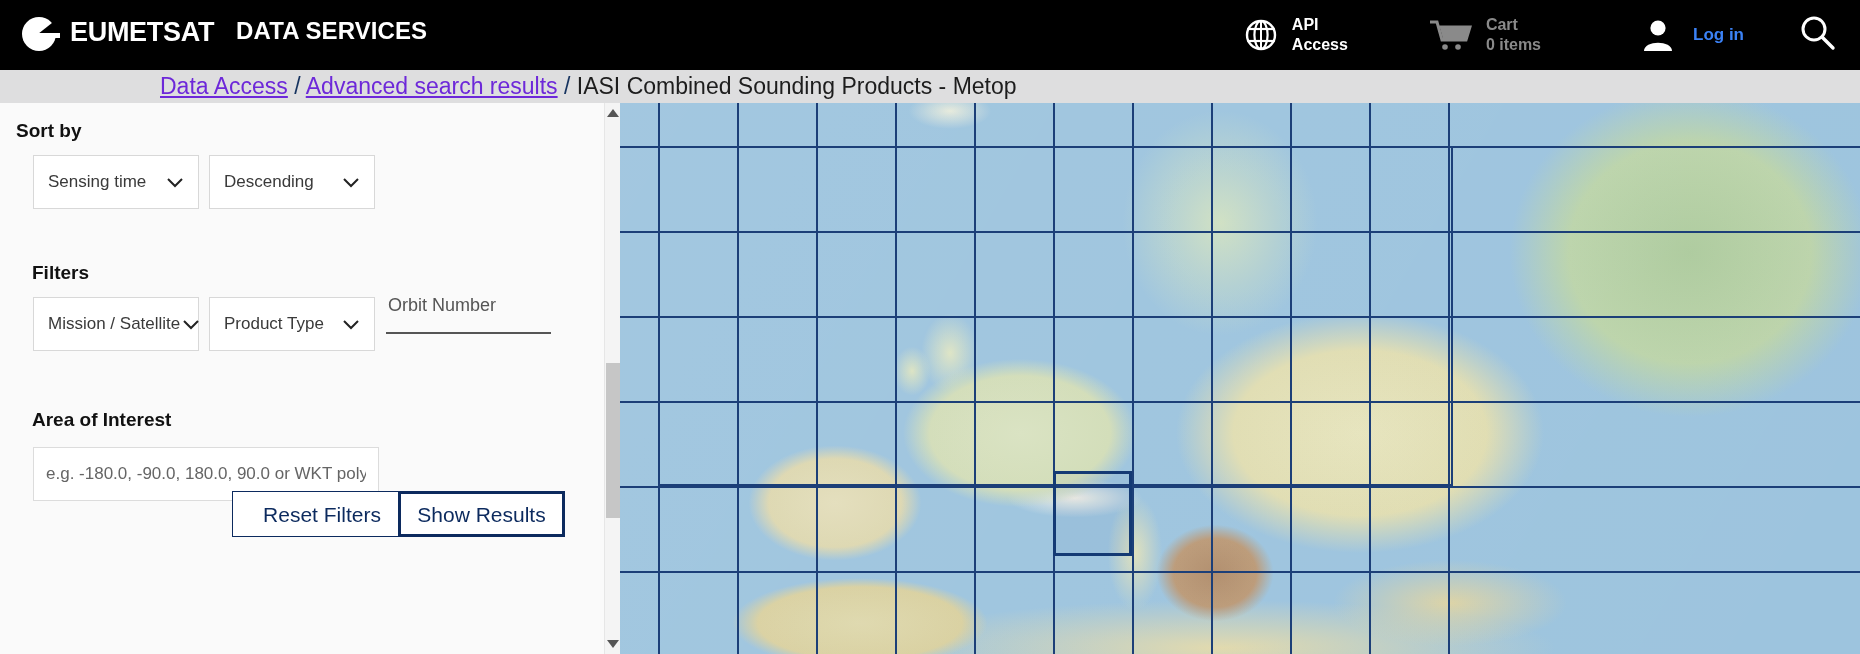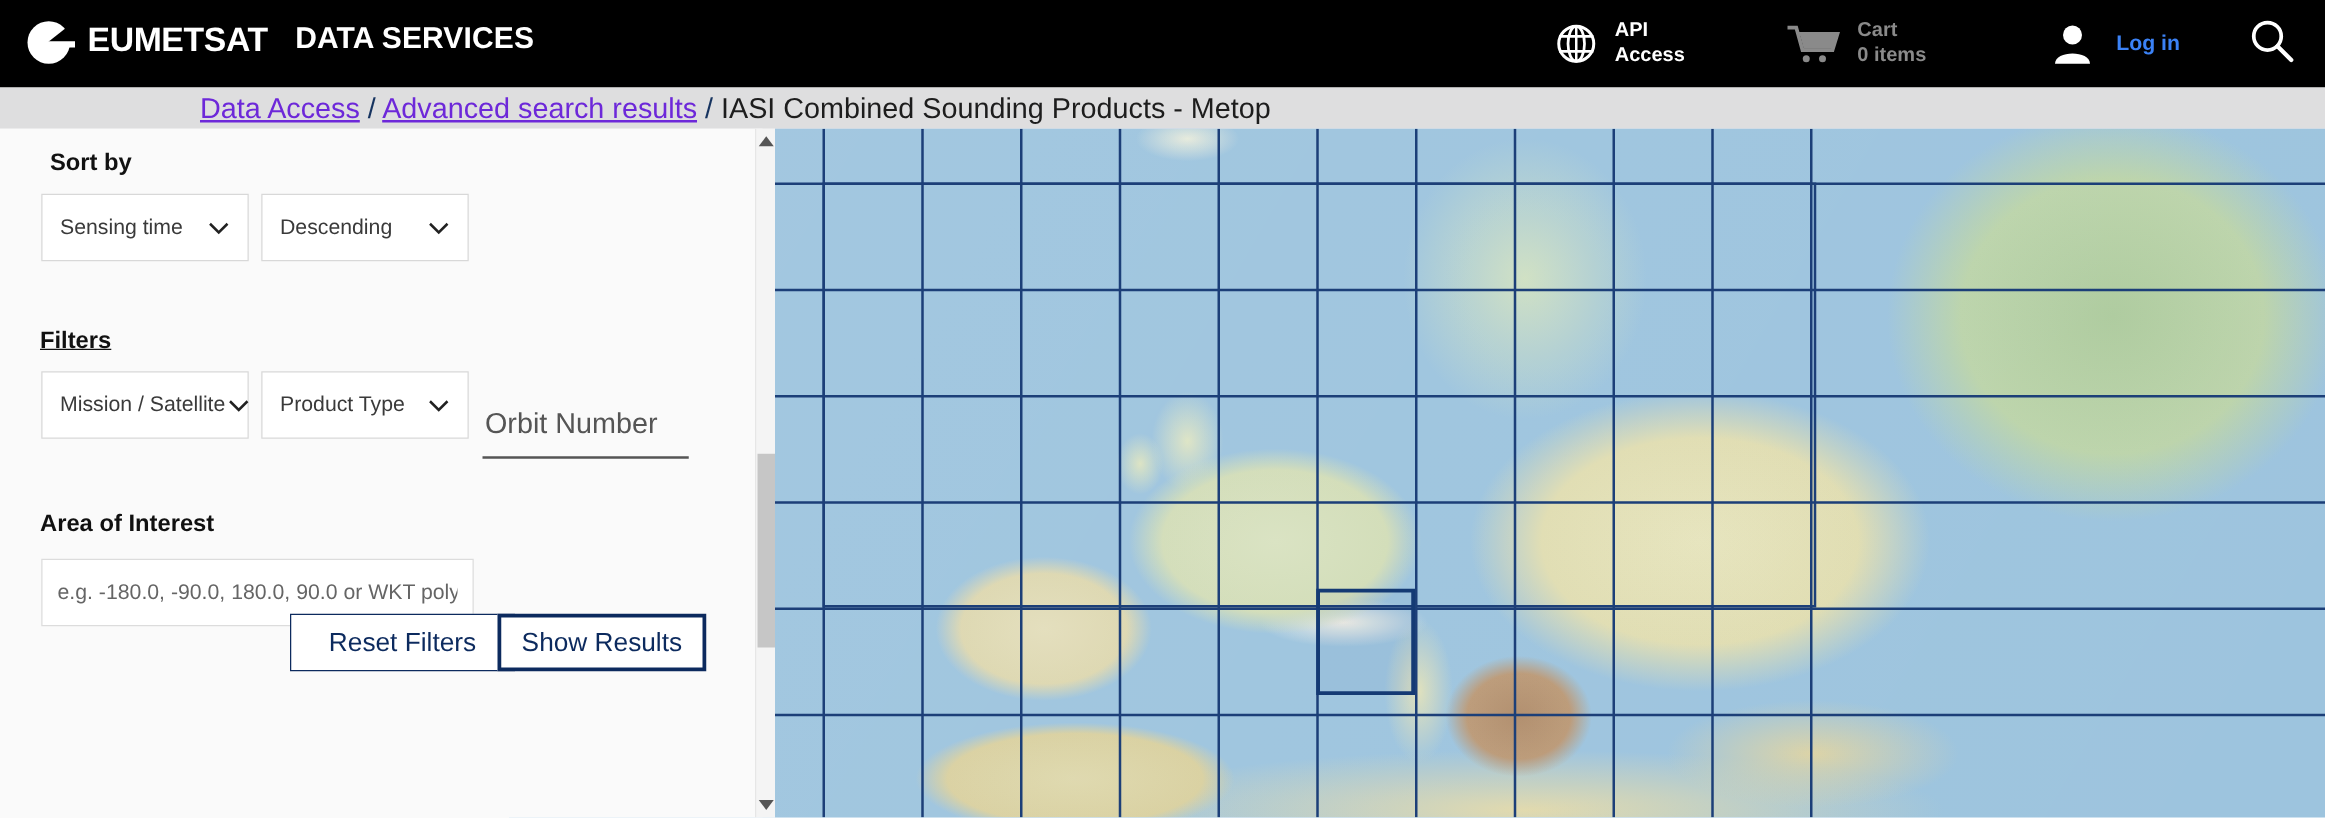--- a/index.html
+++ b/index.html
@@ -71,40 +71,40 @@
   .crumbs a { color: #6d28d9; text-decoration: underline; }
   .crumbs .sep { color: #16335f; }
   .crumbs .cur { color: #1d1d1d; }
 
   
   .leftpanel {
     position: absolute; left: 0; top: 103px; width: 610px; height: 551px;
     background: #fafafa; overflow: hidden;
   }
   .sect-title { font-size: 19px; font-weight: 700; color: #111111; }
-  #sortby-title { position: absolute; left: 40px; top: 17px; }
-  #filters-title { position: absolute; left: 32px; top: 159px; text-decoration: underline; }
+  #sortby-title { position: absolute; left: 16px; top: 17px; }
+  #filters-title { position: absolute; left: 32px; top: 159px; }
   #aoi-title { position: absolute; left: 32px; top: 306px; }
 
   .sel {
     position: absolute; height: 54px; background: #ffffff;
     border: 1px solid #d8d8d8; display: flex; align-items: center;
     padding: 0 12px 0 14px; cursor: pointer;
   }
   .sel .txt { font-size: 17px; color: #3a3a3a; white-space: nowrap; }
   .sel .chev { margin-left: auto; width: 22px; height: 22px; flex: none; }
   #sel-sensing { left: 33px; top: 52px; width: 166px; }
   #sel-order   { left: 209px; top: 52px; width: 166px; }
   #sel-mission { left: 33px; top: 194px; width: 166px; }
   #sel-product { left: 209px; top: 194px; width: 166px; }
 
   .underline-input {
-    position: absolute; left: 386px; top: 216px; width: 165px; height: 48px;
+    position: absolute; left: 386px; top: 183px; width: 165px; height: 48px;
     border: none; border-bottom: 2px solid #555555; background: transparent;
-    font-family: "Liberation Sans", sans-serif; font-size: 23px; color: #3a3a3a;
+    font-family: "Liberation Sans", sans-serif; font-size: 18px; color: #3a3a3a;
     padding: 0 2px 8px 2px;
   }
   .underline-input::placeholder { color: #555555; opacity: 1; }
 
   .aoi-input {
     position: absolute; left: 33px; top: 344px; width: 346px; height: 54px;
     border: 1px solid #dcdcdc; background: #ffffff;
     font-family: "Liberation Sans", sans-serif; font-size: 17px; color: #4a4a4a;
     padding: 0 12px;
   }

